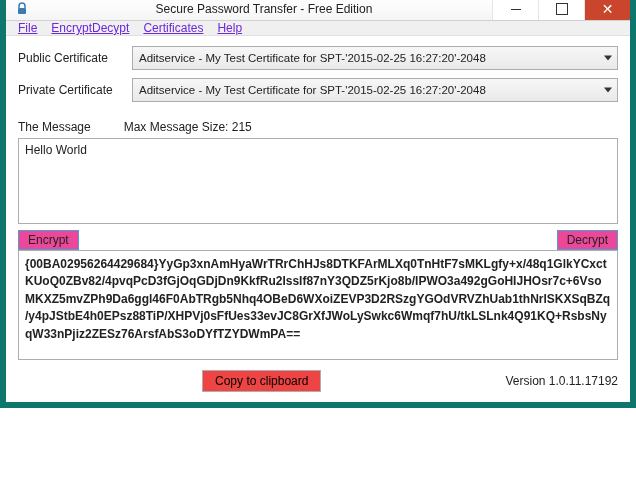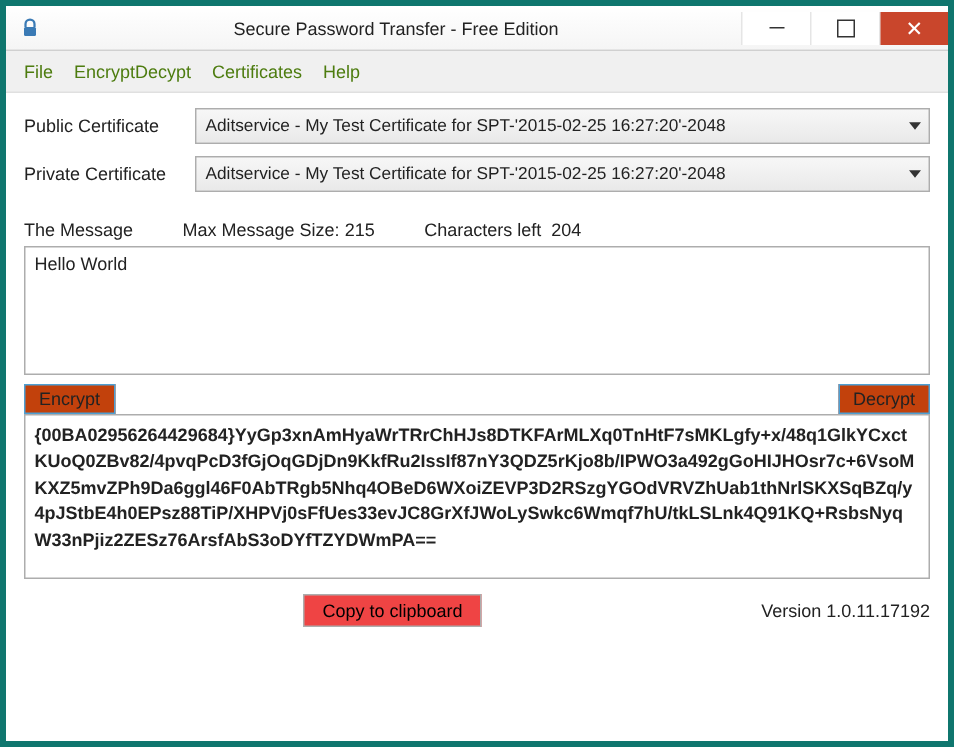--- a/index.html
+++ b/index.html
@@ -1,36 +1,36 @@
 <!DOCTYPE html>
 <html><head>
 <meta charset="utf-8">
 <style>
   * { box-sizing: border-box; margin: 0; padding: 0; font-family: "Segoe UI", Tahoma, sans-serif; }
   html, body { width: 636px; height: 502px; overflow: hidden; }
-  .window { width: 636px; height: 498px; border: 4px solid #0f766e; display: flex; flex-direction: column; background: #fff; }
+  .window { width: 636px; height: 408px; border: 6px solid #0f766e; display: flex; flex-direction: column; background: #fff; justify-content: center; }
   .titlebar { height: 30px; background: linear-gradient(#fff,#f5f5f5); display: flex; align-items: center; border-bottom: 1px solid #d0d0d0; }
   .titlebar .icon { width: 16px; height: 16px; margin: 0 6px 0 8px; display:flex;align-items:center;justify-content:center;}
   .titlebar .title { font-size: 12px; flex: 1; text-align: center; color: #222; }
   .winbtns { display: flex; height: 22px; }
   .winbtn { width: 46px; display: flex; align-items: center; justify-content: center; background: #fff; border-left: 1px solid #e5e5e5; }
   .winbtn.min::after { content:""; width:10px; height:1px; background:#333; }
   .winbtn.max::after { content:""; width:10px; height:10px; border:1px solid #333; }
   .winbtn.close { background: #c9462c; color:#fff; font-size:14px; }
   .menubar { height: 28px; background:#f0f0f0; display:flex; align-items:center; gap:14px; padding:0 12px; font-size:12px; border-bottom:1px solid #e0e0e0; }
-  .menuitem { color:#4d7c0f; cursor:default; }
+  .menuitem { color:#6d28d9; cursor:default;text-decoration:underline; }
   .body { flex:1; padding: 10px 12px 18px 12px; display:flex; flex-direction:column; font-size:12px; color:#222; }
   .row { display:flex; align-items:center; margin-bottom:8px; gap:8px; }
   .row .lbl { width:106px; }
   .combo { flex:1; height:24px; border:1px solid #adadad; background:linear-gradient(#f7f7f7,#e9e9e9); display:flex; align-items:center; padding:0 6px; position:relative; font-size:11.5px; }
   .combo .arrow { position:absolute; right:5px; top:50%; transform:translateY(-50%); width:0;height:0;border-left:4px solid transparent;border-right:4px solid transparent;border-top:5px solid #333; }
   .msgheader { display:flex; gap:33px; margin-top:10px; margin-bottom:4px; }
   .msgbox { border:1px solid #adadad; height:86px; padding:4px 6px; overflow:auto; background:#fff; font-size:12px; }
   .actionrow { display:flex; justify-content:space-between; margin-top:6px; }
-  .btn { border:1px solid #4ea0d3; background:#c2410c; padding:2px 9px; font-size:12px; color:#222; cursor:default; }
+  .btn { border:1px solid #4ea0d3; background:#ec4899; padding:2px 9px; font-size:12px; color:#222; cursor:default; }
   .btn2 { border:1px solid #adadad; background:#ef4444; padding:3px 12px; font-size:12px; }
   .reslabel { margin-top:14px; margin-bottom:3px; }
   .resultbox { border:1px solid #adadad; height:110px; padding:5px 6px; font-size:12px; background:#fff; overflow:hidden; word-wrap:break-word; line-height:1.45;font-weight:bold; }
   .footer { display:flex; align-items:center; margin-top:10px; }
   .footer .spacer { flex:1; }
   .ver { font-size:12px; }
 </style>
 </head>
 <body>
 
@@ -72,24 +72,20 @@
         <span class="arrow"></span>
       </div>
     </div>
 
     <div class="msgheader">
       <span>The Message</span>
       <span>
         <span>Max Message Size:</span>
         <span>215</span>
       </span>
-      <span>
-        <span>Characters left</span>&nbsp;
-        <span>204</span>
-      </span>
     </div>
     <div class="msgbox"><span>Hello World</span></div>
 
     <div class="actionrow">
       <button class="btn">Encrypt</button>
       <button class="btn">Decrypt</button>
     </div>
 
     <div class="resultbox"><span>{00BA02956264429684}YyGp3xnAmHyaWrTRrChHJs8DTKFArMLXq0TnHtF7sMKLgfy+x/48q1GlkYCxctKUoQ0ZBv82/4pvqPcD3fGjOqGDjDn9KkfRu2IssIf87nY3QDZ5rKjo8b/IPWO3a492gGoHIJHOsr7c+6VsoMKXZ5mvZPh9Da6ggl46F0AbTRgb5Nhq4OBeD6WXoiZEVP3D2RSzgYGOdVRVZhUab1thNrlSKXSqBZq/y4pJStbE4h0EPsz88TiP/XHPVj0sFfUes33evJC8GrXfJWoLySwkc6Wmqf7hU/tkLSLnk4Q91KQ+RsbsNyqW33nPjiz2ZESz76ArsfAbS3oDYfTZYDWmPA==</span></div>
 

